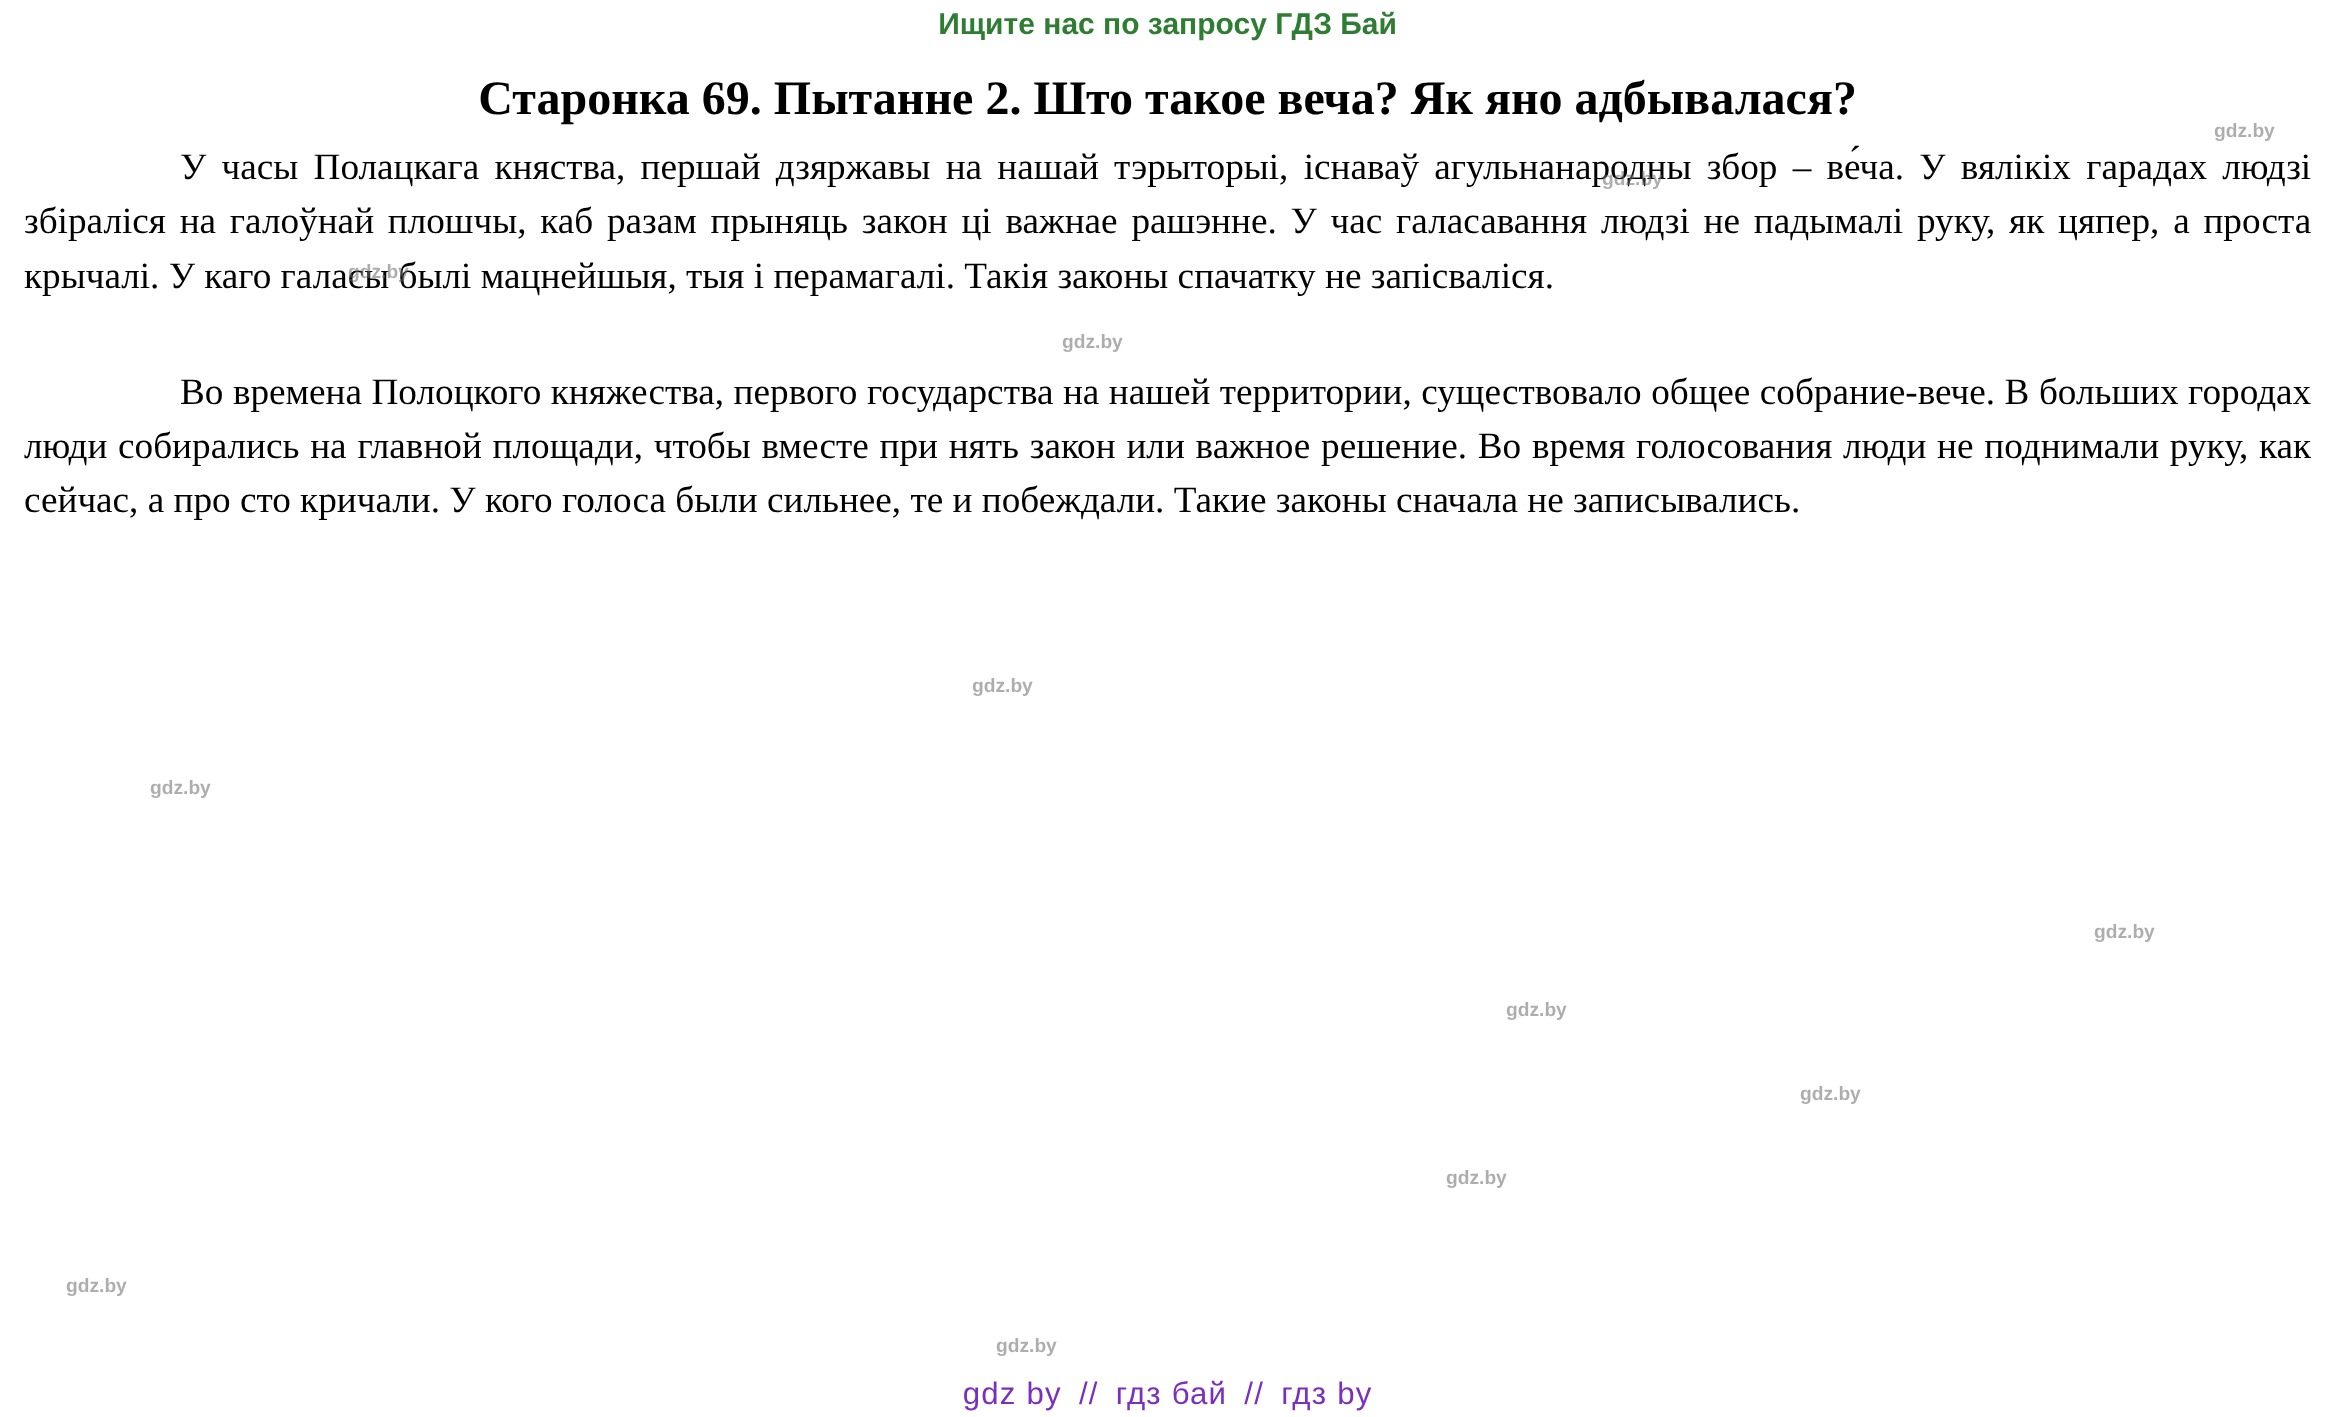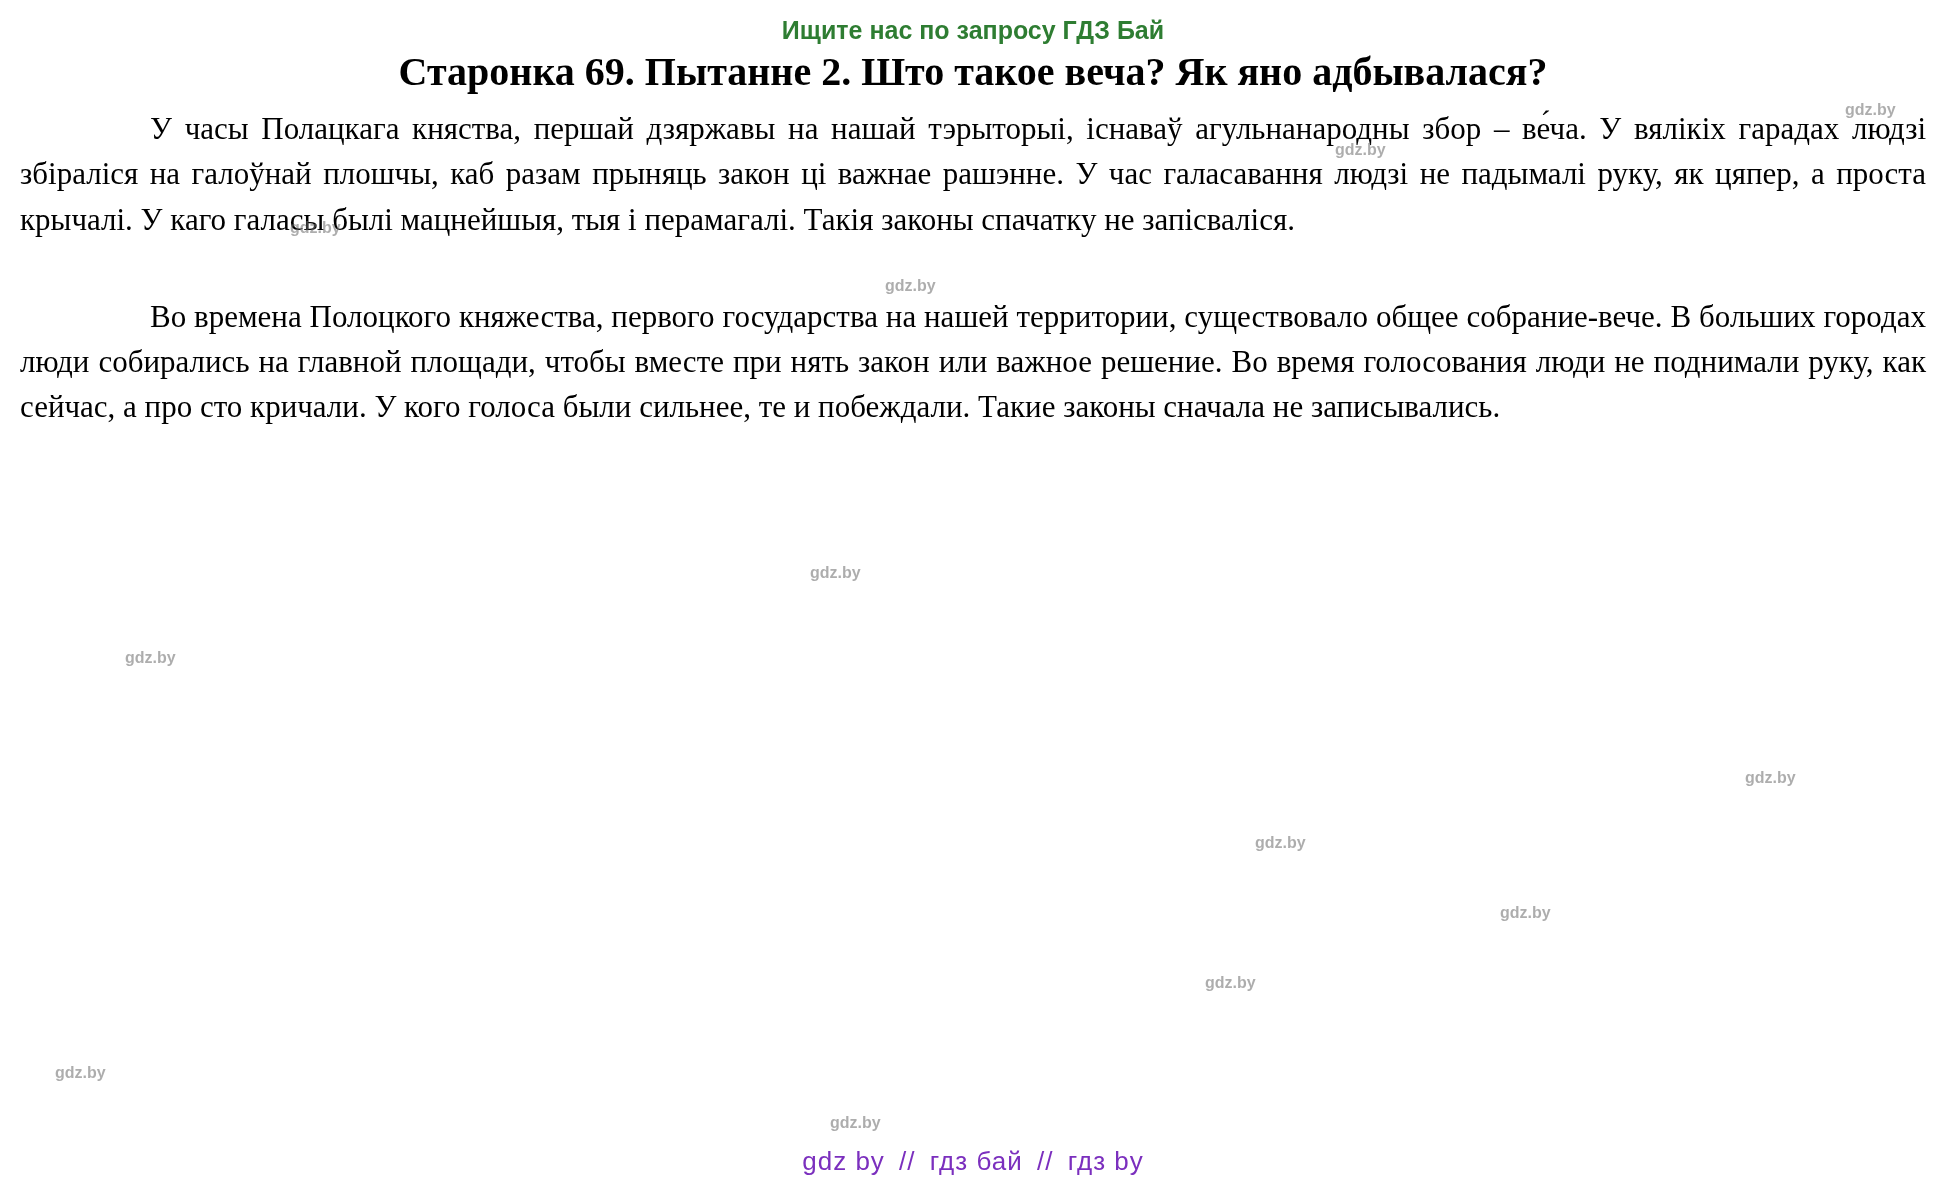--- a/index.html
+++ b/index.html
@@ -27,38 +27,38 @@
     position: absolute;
     top: 0px;
     left: 0;
     width: 100%;
     text-align: center;
     font-family: "Liberation Sans", sans-serif;
     font-size: 25px;
     font-weight: bold;
     color: #2e7d32;
     letter-spacing: 0px;
-    padding-top: 16px;
+    padding-top: 6px;
   }
 
   
   .content {
     position: absolute;
     left: 20px;
     right: 20px;
     top: 48px;
   }
 
   h1.title {
     font-family: "Liberation Serif", serif;
     font-size: 40px;
     font-weight: bold;
     color: #000;
     text-align: center;
-    margin: 0 0 10px 0;
+    margin: 10px 0 10px 0;
     line-height: 1.2;
     padding: 0 10px;
   }
 
   p.para {
     font-size: 31px;
     line-height: 1.46;
     color: #000;
     margin: 0 0 6px 0;
     text-align: justify;

